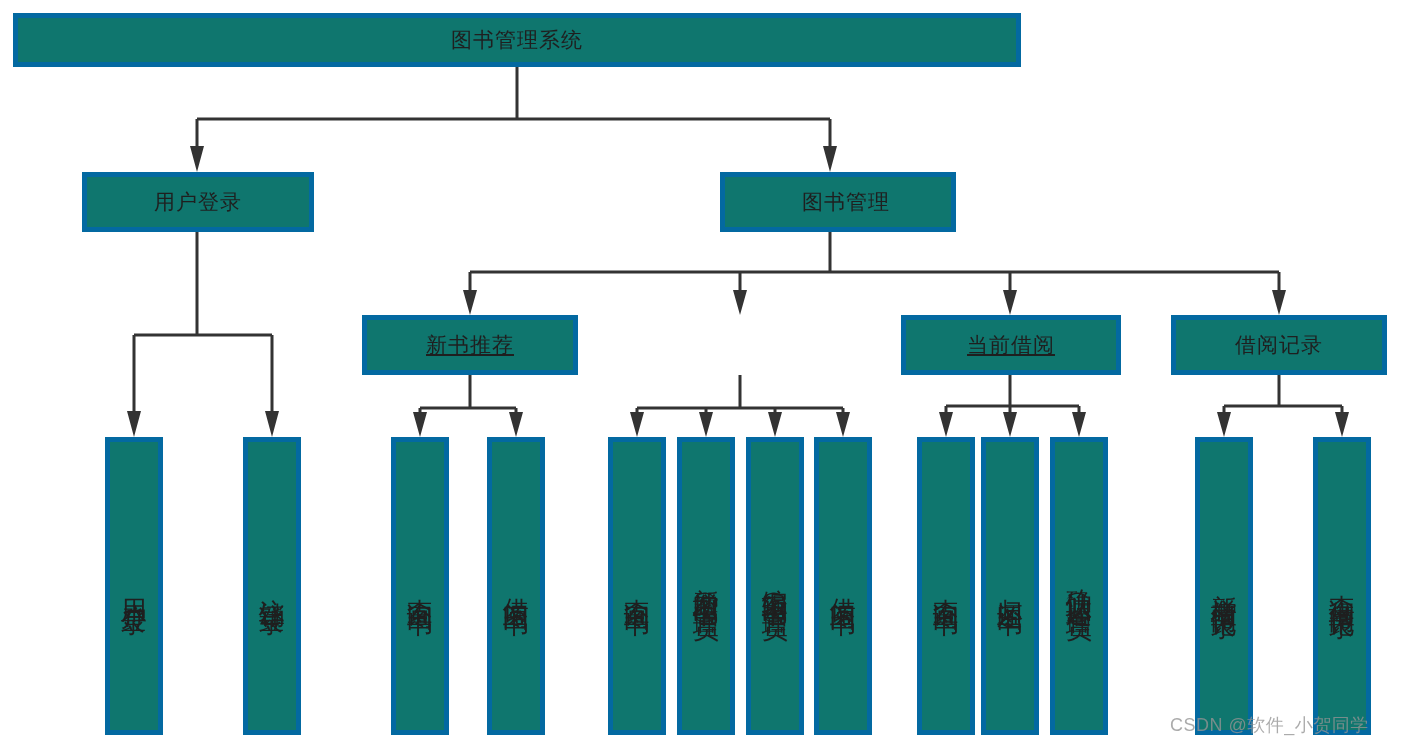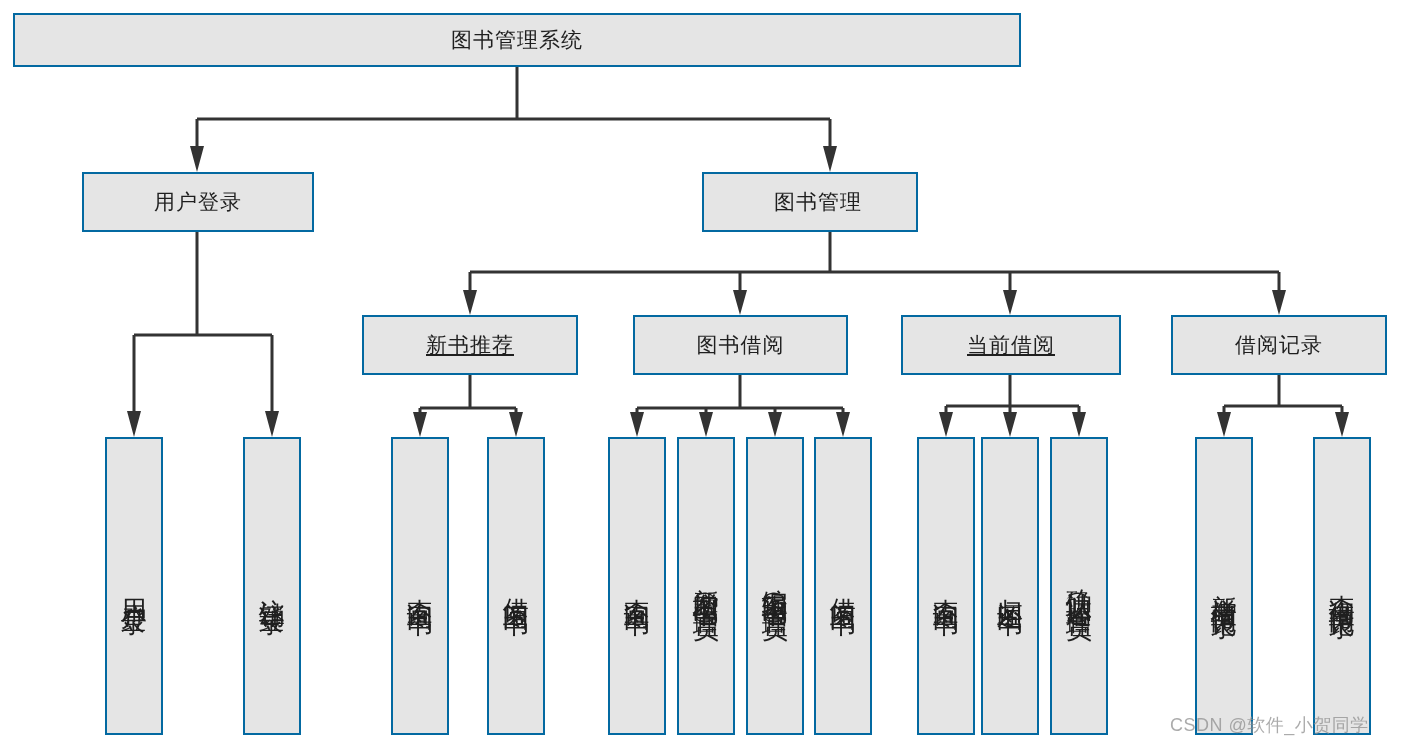--- a/index.html
+++ b/index.html
@@ -7,22 +7,22 @@
     position:relative;
     width:1405px;height:747px;
     background:#ffffff;
     font-family:"Liberation Sans",sans-serif;
     overflow:hidden;
   }
   .canvas svg{position:absolute;left:0;top:0;}
   .box{
     position:absolute;
     box-sizing:border-box;
-    border:2px solid #0369a1;
-    background:#e5e5e5;
+    border:5px solid #0369a1;
+    background:#0f766e;
     display:flex;
     align-items:center;
     justify-content:center;
     color:#1f1f1f;
   }
   .hbox{font-size:21px;letter-spacing:1px;}
   .hbox span{display:block;white-space:nowrap;}
   .vbox span{
     display:block;
     writing-mode:vertical-rl;
@@ -67,29 +67,26 @@
              M1217 412L1231 412L1224 437Z M1335 412L1349 412L1342 437Z" fill="#333333"></path>
   </svg>
 
   <div class="box hbox" style="left:13px;top:13px;width:1008px;height:54px;">
     <span>图书管理系统</span>
   </div>
 
   <div class="box hbox" style="left:82px;top:172px;width:232px;height:60px;">
     <span>用户登录</span>
   </div>
-  <div class="box hbox" style="left:702px;top:172px;width:216px;height:60px;padding-left:16px;">
+  <div class="box hbox" style="left:720px;top:172px;width:236px;height:60px;padding-left:16px;">
     <span>图书管理</span>
   </div>
 
   <div class="box hbox" style="left:362px;top:315px;width:216px;height:60px;text-decoration:underline;">
     <span>新书推荐</span>
-  </div>
-  <div class="box hbox" style="left:633px;top:315px;width:215px;height:60px;">
-    <span>图书借阅</span>
   </div>
   <div class="box hbox" style="left:901px;top:315px;width:220px;height:60px;text-decoration:underline;">
     <span>当前借阅</span>
   </div>
   <div class="box hbox" style="left:1171px;top:315px;width:216px;height:60px;">
     <span>借阅记录</span>
   </div>
 
   <div class="box vbox" style="left:105px;top:437px;width:58px;height:298px;">
     <span>用户登录</span>

